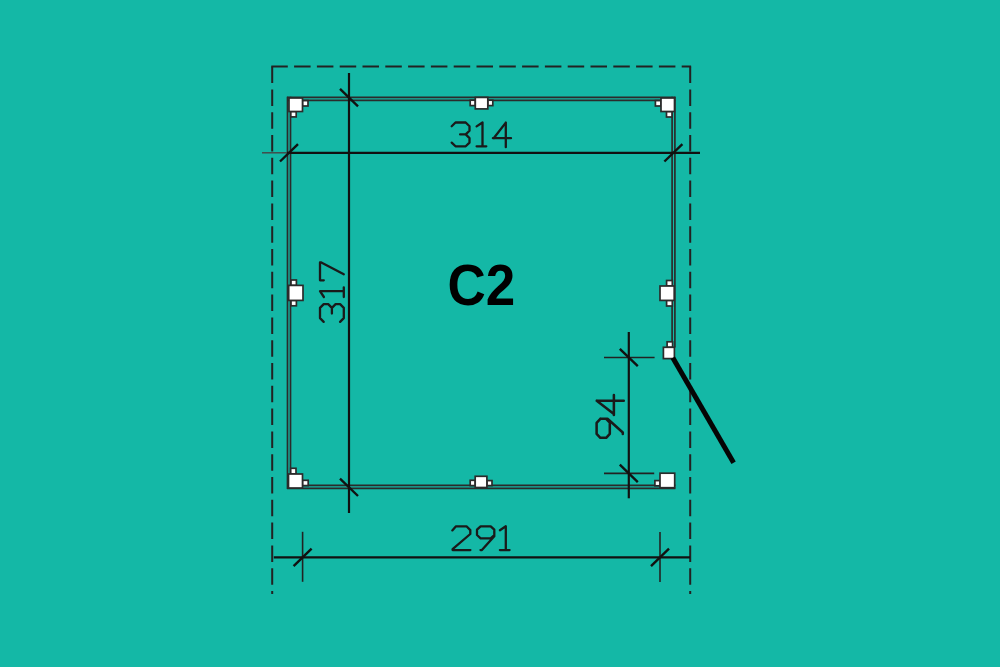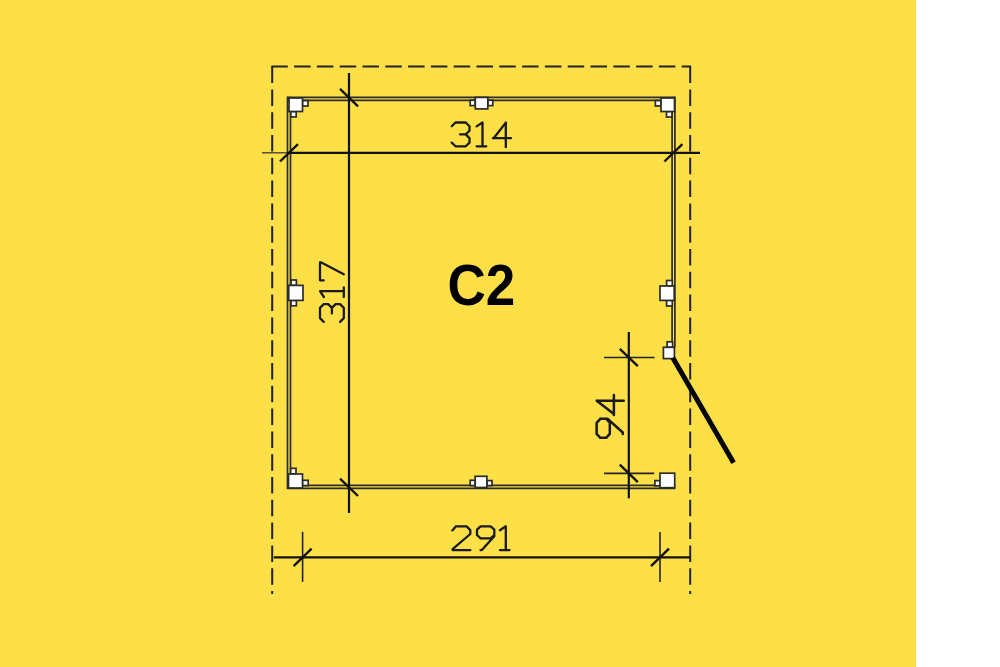--- a/index.html
+++ b/index.html
@@ -1,16 +1,16 @@
 <!DOCTYPE html>
 <html><head>
 <meta charset="utf-8">
 <style>
   html,body{margin:0;padding:0;background:#fff;}
-  .page{position:relative;width:916px;height:667px;background:#fde047;overflow:hidden;
+  .page{position:relative;width:1000px;height:667px;background:#14b8a6;overflow:hidden;
         font-family:"Liberation Sans", sans-serif;}
 </style>
 </head>
 <body>
 <div class="page">
 <svg width="1000" height="667" viewBox="0 0 1000 667" xmlns="http://www.w3.org/2000/svg" fill="none">
 <defs>
 <g id="d3">
           <path d="M 0.6,4.8 L 4.4,1.1 L 14.6,1.1 L 18.4,4.8 L 18.4,9.3 L 14.6,13 L 9.0,13 M 14.6,13 L 18.4,16.7 L 18.4,21.2 L 14.6,24.9 L 4.4,24.9 L 0.6,21.2"></path>
         </g>

